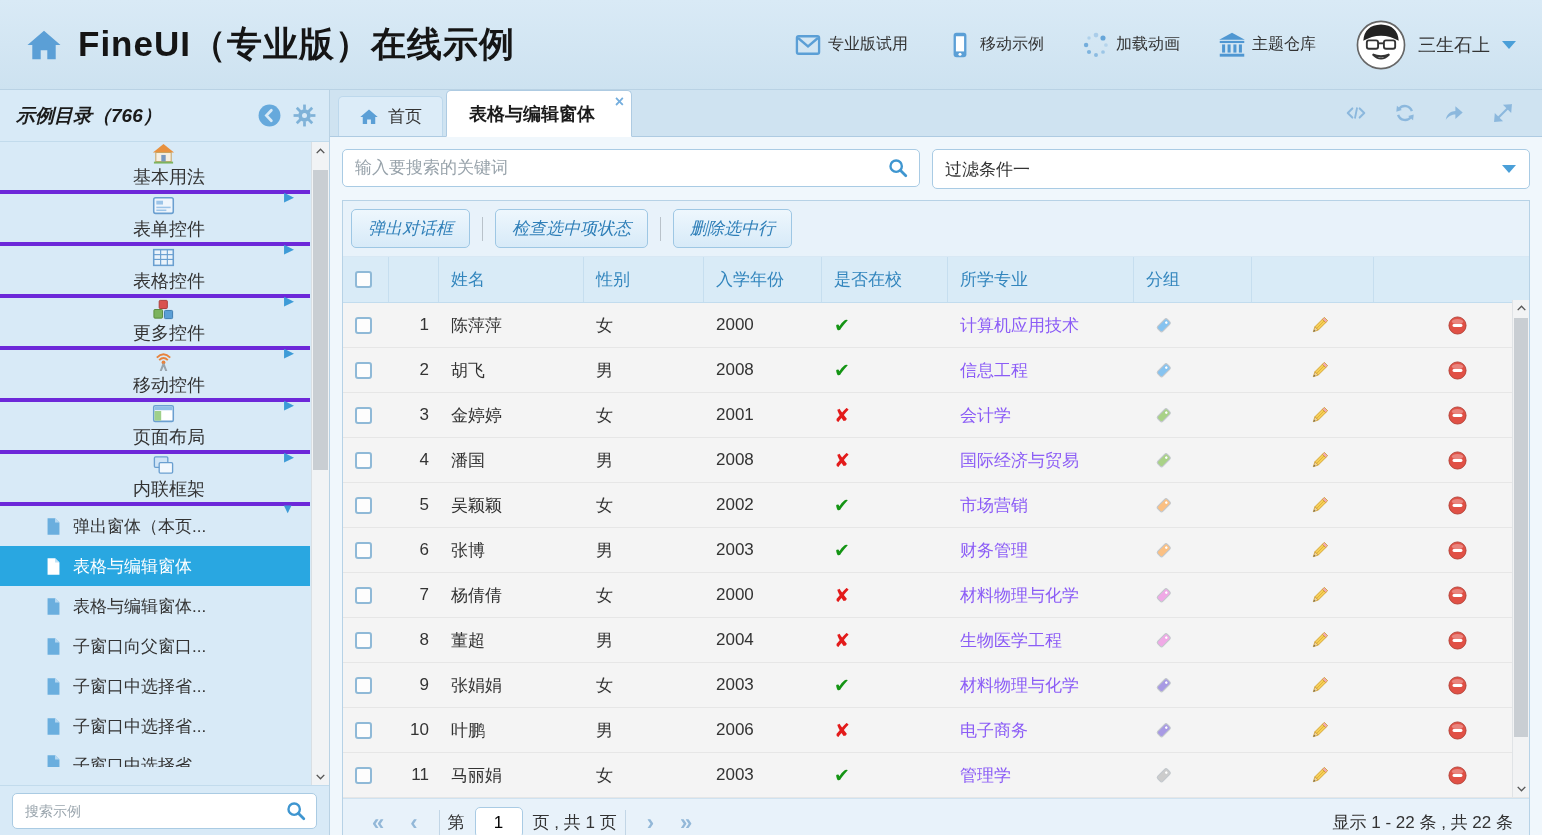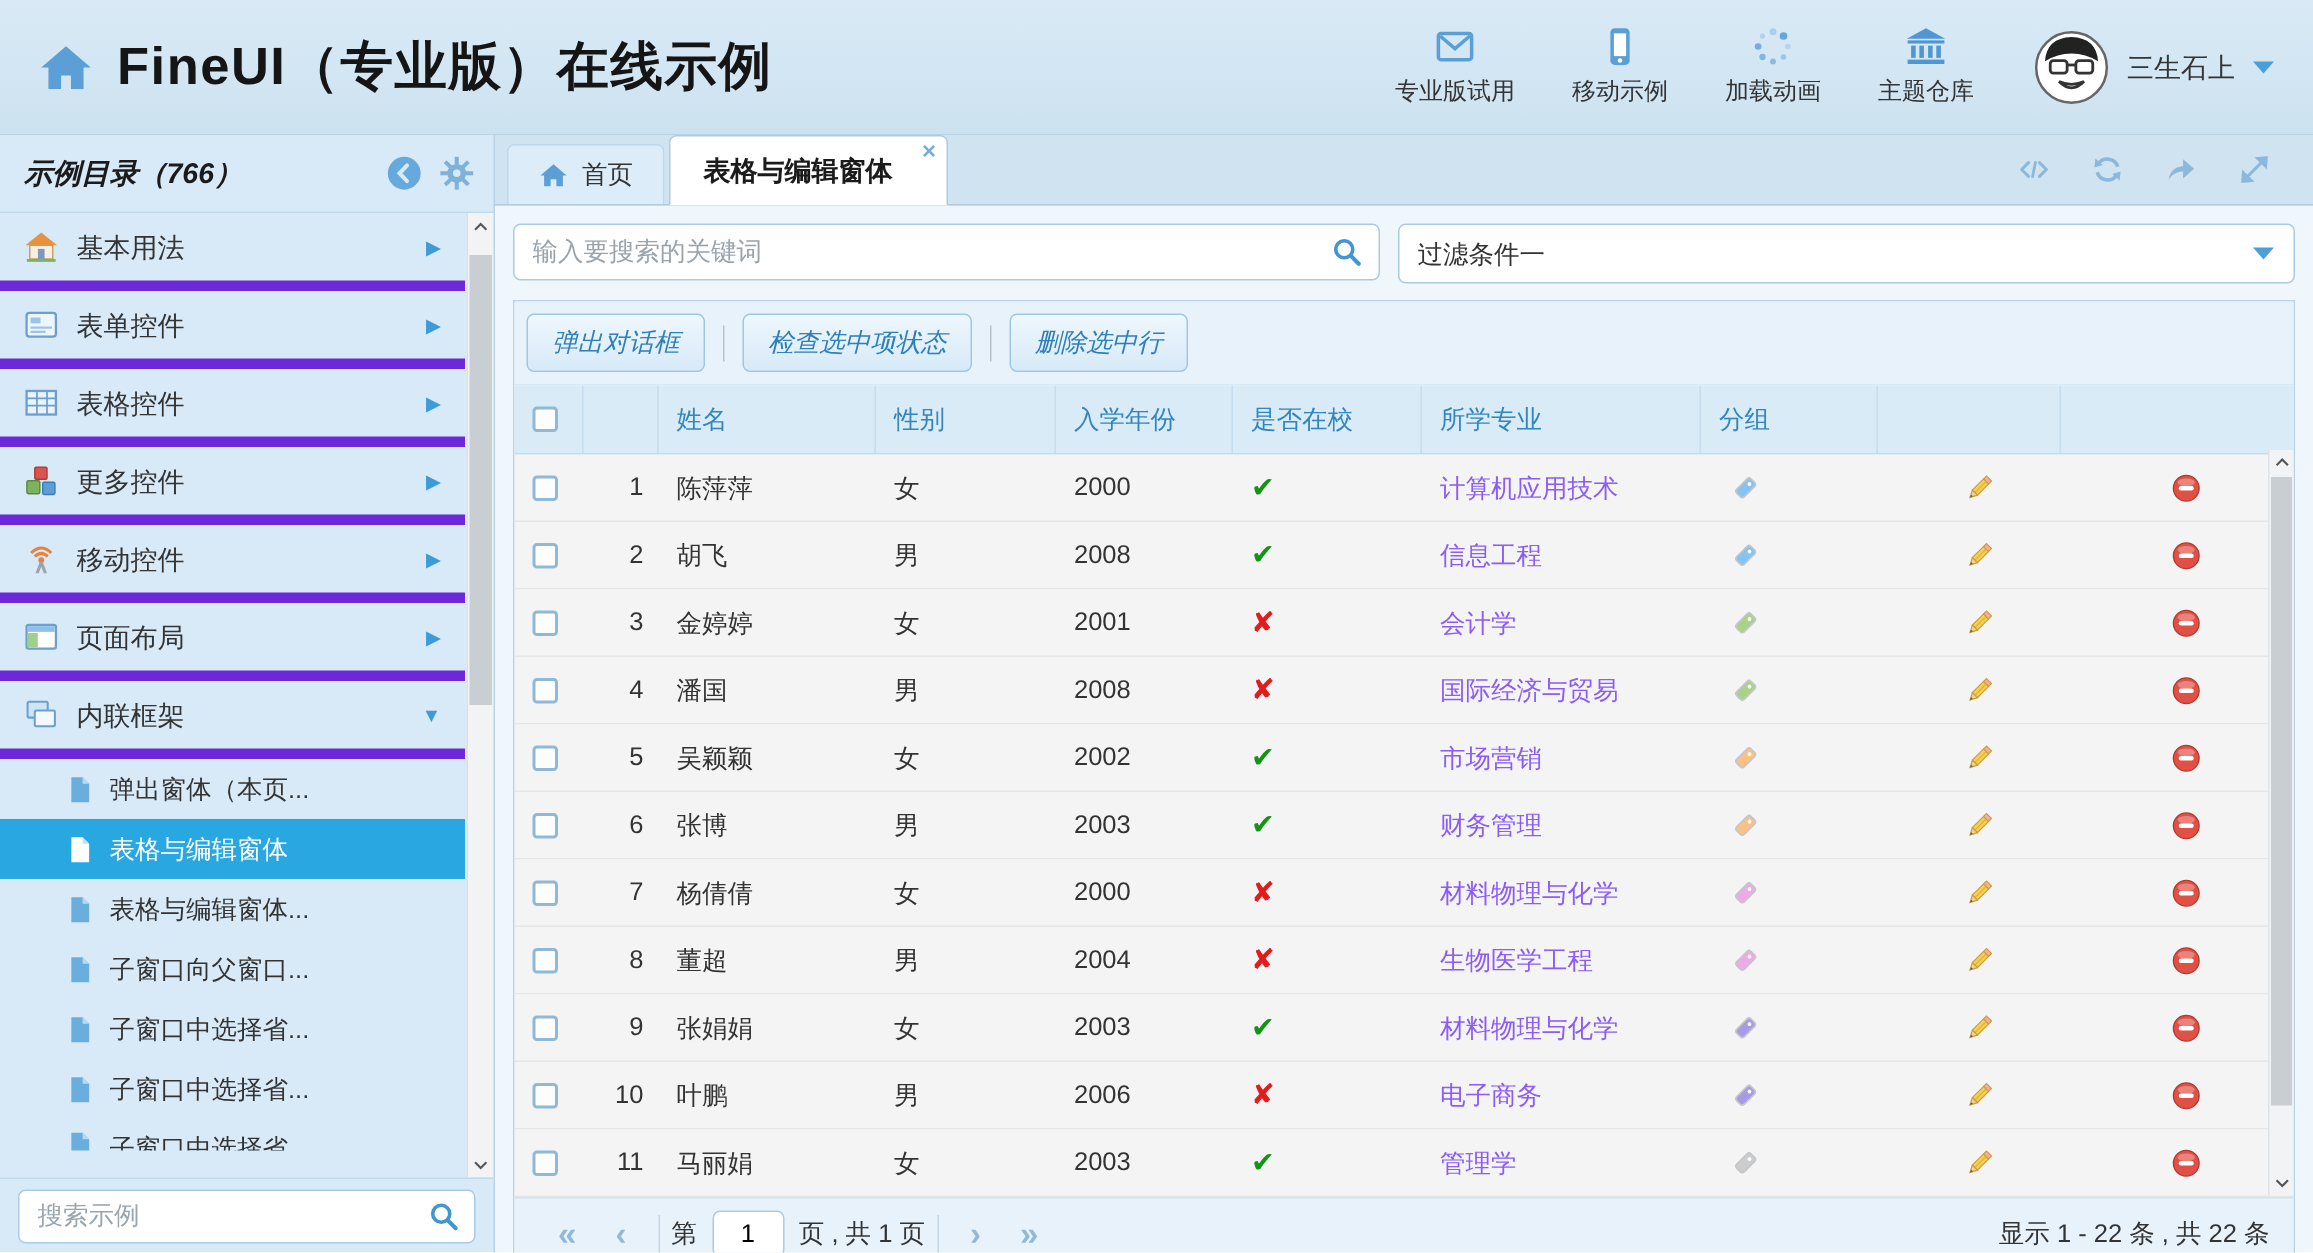--- a/index.html
+++ b/index.html
@@ -6,56 +6,56 @@
   html,body { width:1542px; height:835px; overflow:hidden;
     font-family:"Liberation Sans","DejaVu Sans",sans-serif; color:#333; }
   svg { display:block; }
 
   
   .topbar { height:90px; background:linear-gradient(#d9eaf6,#cde2f0);
     border-bottom:1px solid #b9d2e4; display:flex; align-items:center; padding:0 26px; }
   .topbar .home-ic { width:36px; height:36px; }
   .app-title { font-size:35px; font-weight:bold; color:#151515; margin-left:16px; letter-spacing:1px; }
   .top-actions { margin-left:auto; display:flex; align-items:center; gap:38px; }
-  .haction { display:flex; flex-direction:column; align-items:center; gap:6px; cursor:pointer; }
+  .haction { display:flex; align-items:center; gap:6px; cursor:pointer; }
   .haction .hicon { width:28px; height:28px; }
   .haction .hlabel { font-size:16px; color:#333; }
   .userbox { display:flex; align-items:center; gap:12px; margin-left:40px; cursor:pointer; }
   .avatar { width:50px; height:50px; }
   .username { font-size:18px; color:#333; }
   .caret-dn { width:0; height:0; border-left:7px solid transparent; border-right:7px solid transparent;
     border-top:8px solid #4a9fd8; display:inline-block; }
 
   
   .bodywrap { display:flex; height:745px; }
 
   
   .sidebar { width:330px; background:#d8eaf7; border-right:1px solid #b9d2e4; display:flex; flex-direction:column; }
   .sb-head { height:52px; display:flex; align-items:center; padding:0 12px 0 16px; border-bottom:1px solid #c2dbec;font-style:italic; }
   .sb-title { font-size:19px; font-weight:bold; color:#1b1b1b; }
   .sb-head-icons { margin-left:auto; display:flex; align-items:center; gap:10px; }
   .sb-head-icons .ic { width:25px; height:25px; cursor:pointer; }
   .sb-body { flex:1; position:relative; overflow:hidden; }
   .sb-menu { width:310px; overflow:hidden; height:100%; }
-  .sgroup { height:52px; display:flex; align-items:center; padding-left:16px; border-bottom:7px solid #6d28d9; cursor:pointer; }
+  .sgroup { height:52px; display:flex; align-items:center; padding-left:16px; border-bottom:4px solid #6d28d9; cursor:pointer;flex-direction:column; }
   .sgroup .gicon { width:23px; height:23px; }
   .sgroup .glabel { font-size:18px; margin-left:12px; }
   .sgroup .gcaret { margin-left:auto; margin-right:16px; font-size:13px; color:#3d9bd7; }
   .ssub { height:40px; display:flex; align-items:center; padding-left:44px; font-size:17px; cursor:pointer; }
   .ssub .ficon { width:19px; height:19px; margin-right:10px; }
   .ssub.selected { background:#29a7e1; color:#fff; }
   .ssub.partial { height:21px; overflow:hidden; align-items:flex-start; }
   .ssub.partial .ficon, .ssub.partial span { margin-top:8px; }
   .sb-scroll { position:absolute; right:0; top:0; bottom:0; width:18px; background:#f1f3f5; border-left:1px solid #d9dfe4; }
   .sb-scroll .arr { height:18px; display:flex; align-items:center; justify-content:center; cursor:pointer; }
   .sb-scroll .thumb { position:absolute; left:1px; right:1px; top:28px; height:300px; background:#c9ced3; cursor:pointer; }
   .sb-scroll .arr.bot { position:absolute; bottom:0; left:0; right:0; }
   .sb-search { height:50px; border-top:1px solid #c2dbec; padding:7px 12px; position:relative; }
   .sb-search input { width:100%; height:36px; border:1px solid #aacbe3; border-radius:5px; padding:0 40px 0 12px;
-    font-size:17px; color:#b91c1c; outline:none; font-family:inherit; }
+    font-size:14px; color:#b91c1c; outline:none; font-family:inherit; }
   .sb-search input::placeholder { color:#9aa5ad; }
   .sb-search .mag { position:absolute; right:22px; top:14px; width:22px; height:22px; cursor:pointer; }
 
   
   .main { flex:1; display:flex; flex-direction:column; background:#f0f7fc; }
   .tabbar { height:52px; background:#cfe3f1; border-bottom:1px solid #aecbe2; display:flex; align-items:flex-end; padding-left:8px; }
   .tab-home { height:40px; display:flex; align-items:center; gap:9px; padding:0 20px; background:#dcecf8;
     border:1px solid #bdd8ec; border-bottom:none; border-radius:5px 5px 0 0; margin-right:3px; font-size:17px; cursor:pointer; }
   .tab-home .ic { width:20px; height:20px; }
   .tab-active { height:47px; background:#fff; border:1px solid #aecbe2; border-bottom:1px solid #fff; margin-bottom:-1px;

